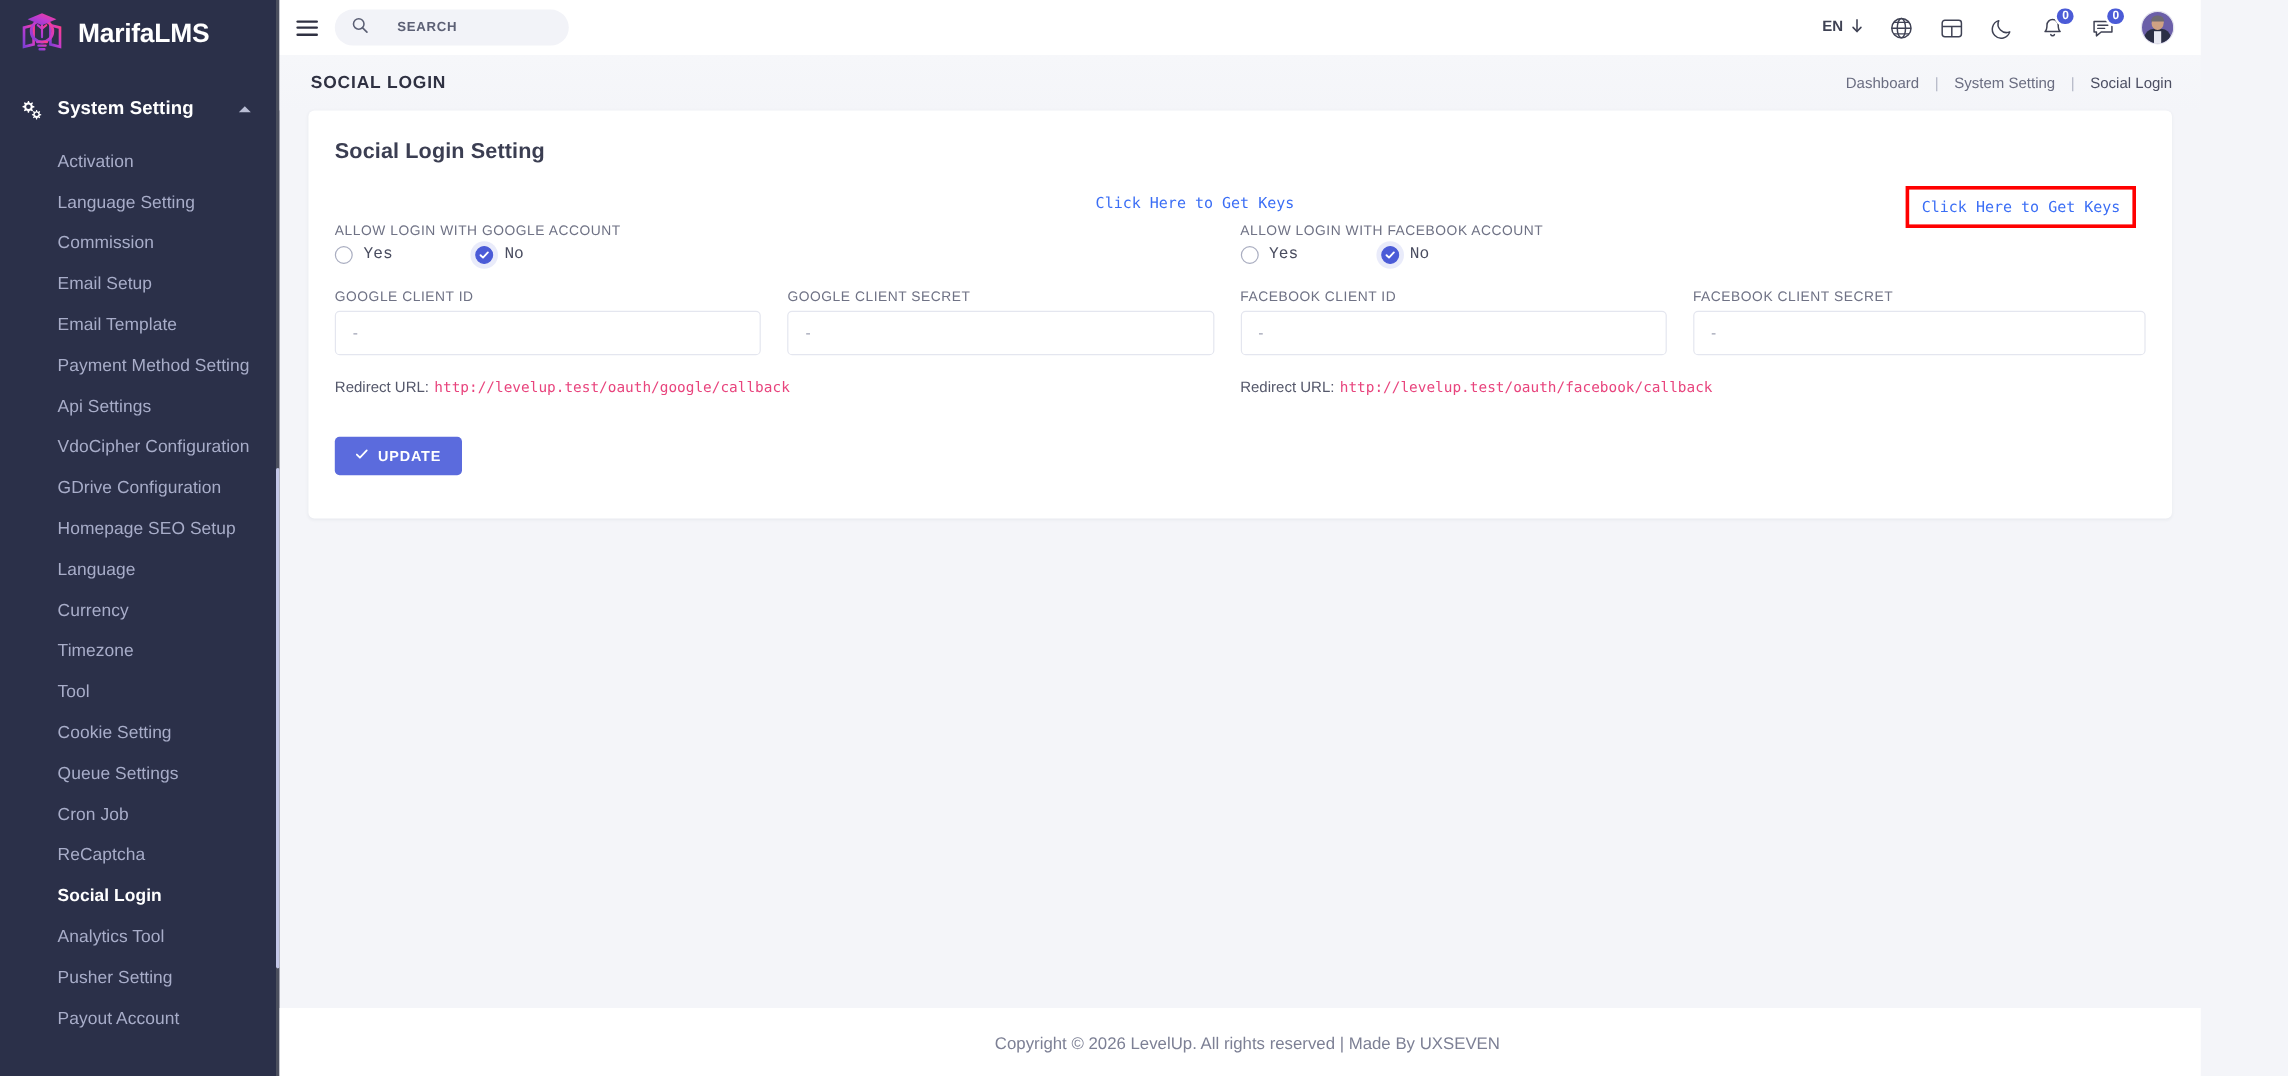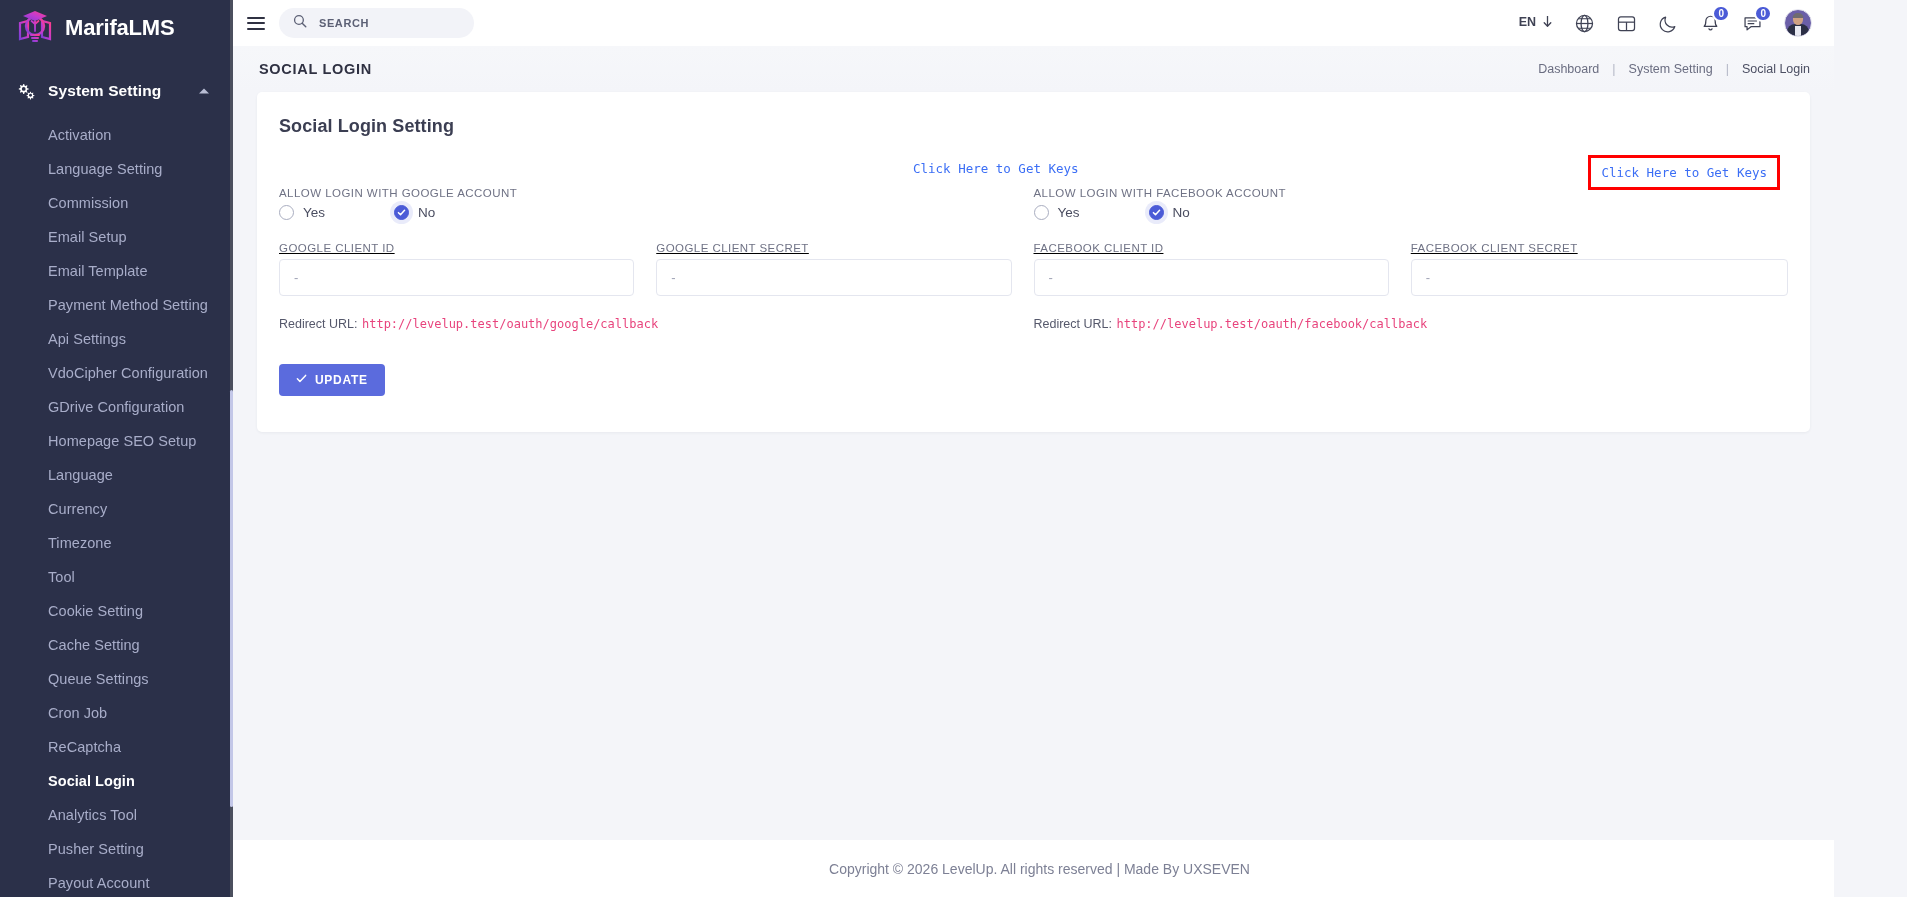--- a/index.html
+++ b/index.html
@@ -89,21 +89,21 @@
     display: flex; align-items: center;
     padding: 0 22px 0 14px;
   }
   .hamburger { width: 18px; height: 13px; display: flex; flex-direction: column; justify-content: space-between; cursor: pointer; margin-right: 14px; }
   .hamburger span { display: block; height: 2px; background: #2f3142; border-radius: 1px; }
   .searchbox {
     width: 195px; height: 30px;
     background: #f2f3f8;
     border-radius: 16px;
     display: flex; align-items: center;
-    gap: 12px; padding: 0 14px;
+    gap: 24px; padding: 0 14px;
     cursor: text;
   }
   .search-ph { color: #5c6075; font-size: 11px; letter-spacing: .6px; font-weight: 600; }
   .top-right { margin-left: auto; display: flex; align-items: center; gap: 21px; }
   .lang-sel { display: flex; gap: 6px; color: #3f4254; font-size: 12.5px; font-weight: 600; cursor: pointer; }
   .ic { width: 21px; height: 21px; cursor: pointer; display: block; }
   .badge-wrap { position: relative; width: 21px; height: 21px; cursor: pointer; }
   .badge {
     position: absolute; top: -8px; right: -9px;
     min-width: 17px; height: 17px; padding: 0 4px;
@@ -160,37 +160,37 @@
     position: absolute;
   }
   .gk-google { left: 634px; top: 0; }
   .gk-fb { right: 8px; top: -6px; padding: 7px 10px; border: 3px solid #ff0000; background: #fff; }
 
   .field-label {
     font-size: 11.5px; color: #6f7285;
     letter-spacing: .45px; text-transform: uppercase;
     margin-bottom: 5px; display: block;
   }
-  .radio-row { display: flex; align-items: flex-start; gap: 0; margin-top: 6px; }
+  .radio-row { display: flex; align-items: flex-start; gap: 0; margin-top: 6px; font-family: Liberation Mono, monospace; }
   .radio-opt { display: flex; align-items: center; gap: 9px; cursor: pointer; }
   .radio-opt.second { margin-left: 69px; }
   .rd {
     width: 15px; height: 15px; border-radius: 50%;
     border: 1.6px solid #a9adc0; background: #fff;
     flex: 0 0 15px;
   }
   .rd.checked {
     border-color: #4b5bd7; background: #4b5bd7;
     display: flex; align-items: center; justify-content: center;
     box-shadow: 0 0 0 4px rgba(75,91,215,.12);
   }
   .rd.checked svg { display: block; }
   .radio-text { font-size: 13.5px; color: #4a4d60; }
 
-  .inputs-grid { display: flex; gap: 0; margin-top: 22px; text-decoration: underline; }
+  .inputs-grid { display: flex; gap: 0; margin-top: 22px; }
   .input-cell { width: 25%; padding-right: 22px; }
   .input-cell:last-child { padding-right: 0; }
   .txtinput {
     width: 100%; height: 37px;
     border: 1px solid #e4e6ef; border-radius: 4px;
     background: #fff; padding: 0 14px;
     font-size: 13px; color: #3b3e52;
     font-family: "Liberation Sans", sans-serif;
     outline: none;
   }
@@ -276,21 +276,20 @@
         <a class="sub-item">Payment Method Setting</a>
         <a class="sub-item">Api Settings</a>
         <a class="sub-item">VdoCipher Configuration</a>
         <a class="sub-item">GDrive Configuration</a>
         <a class="sub-item">Homepage SEO Setup</a>
         <a class="sub-item">Language</a>
         <a class="sub-item">Currency</a>
         <a class="sub-item">Timezone</a>
         <a class="sub-item">Tool</a>
         <a class="sub-item">Cookie Setting</a>
-        <a class="sub-item">Cache Setting</a>
         <a class="sub-item">Queue Settings</a>
         <a class="sub-item">Cron Job</a>
         <a class="sub-item">ReCaptcha</a>
         <a class="sub-item active">Social Login</a>
         <a class="sub-item">Analytics Tool</a>
         <a class="sub-item">Pusher Setting</a>
         <a class="sub-item">Payout Account</a>
       </nav>
 
     <div class="side-scroll-track">

